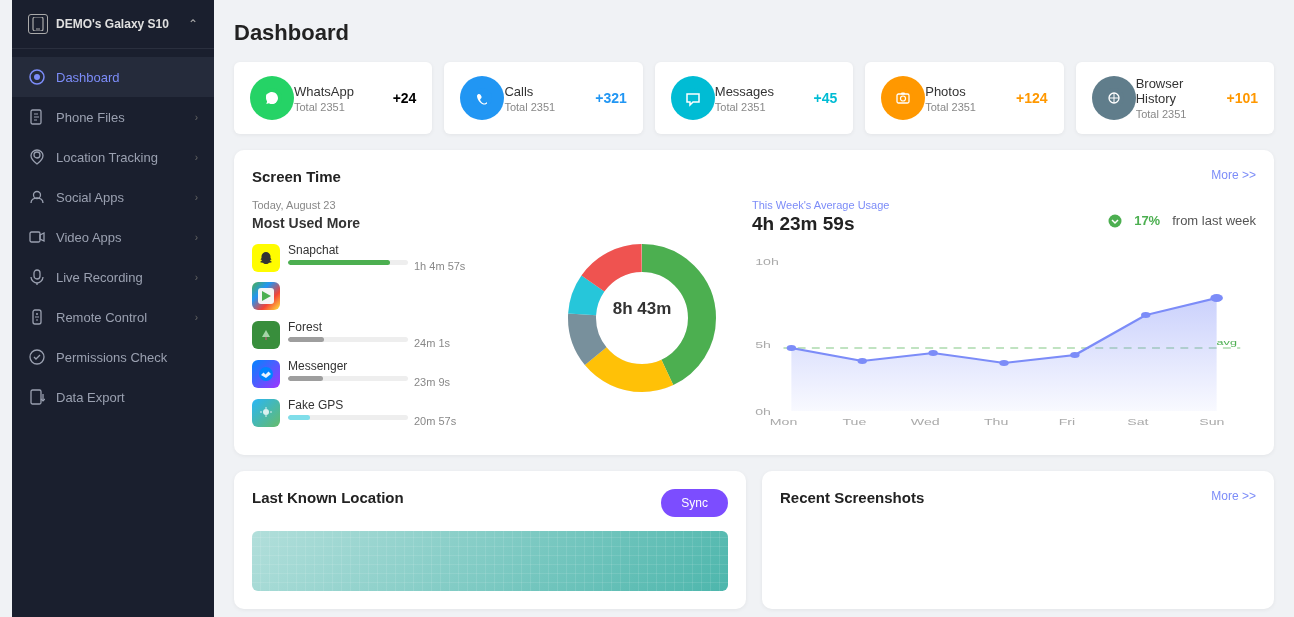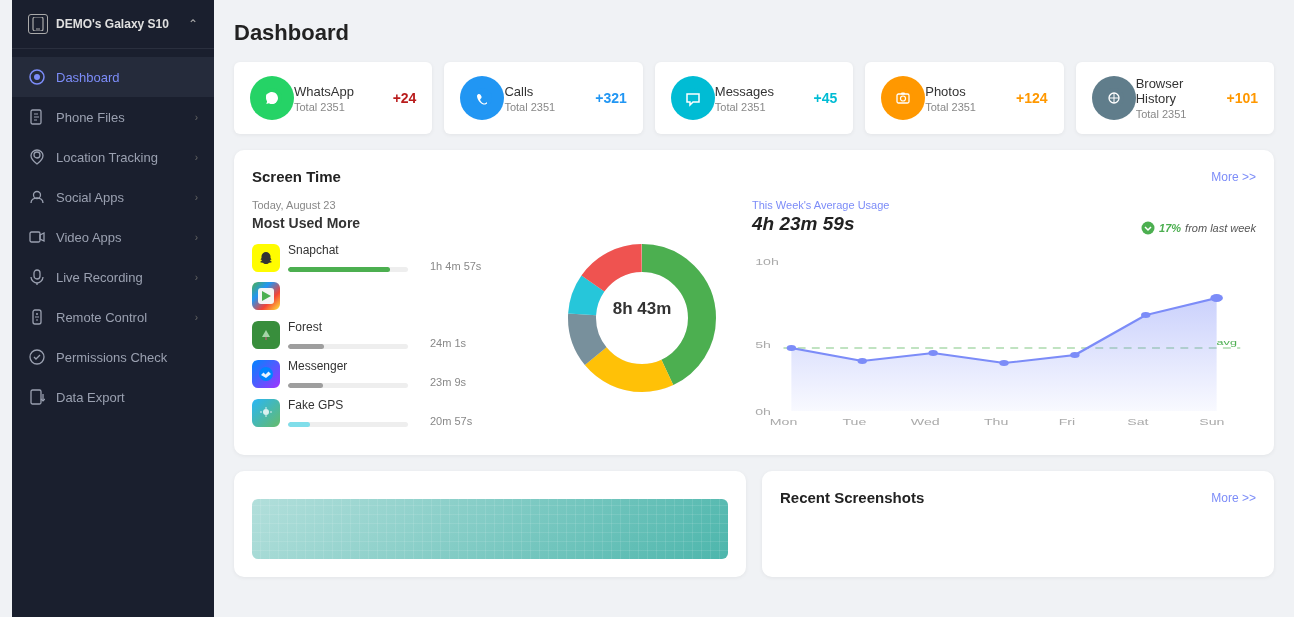--- a/index.html
+++ b/index.html
@@ -31,47 +31,47 @@
     .stat-icon { width: 44px; height: 44px; border-radius: 50%; display: flex; align-items: center; justify-content: center; font-size: 20px; flex-shrink: 0; }
     .stat-icon.green { background: #25d366; }
     .stat-icon.blue { background: #2196f3; }
     .stat-icon.teal { background: #00bcd4; }
     .stat-icon.orange { background: #ff9800; }
     .stat-icon.gray { background: #607d8b; }
     .stat-info { flex: 1; }
     .stat-name { font-size: 13px; color: #333; font-weight: 500; }
     .stat-total { font-size: 11px; color: #888; margin-top: 2px; }
     .stat-delta { font-size: 14px; font-weight: 700; }
-    .stat-delta.green { color: #b91c1c; }
+    .stat-delta.green { color: #000000; }
     .stat-delta.blue { color: #2196f3; }
     .stat-delta.teal { color: #00bcd4; }
     .stat-delta.orange { color: #ff9800; text-align: center; }
 
     
     .section-card { background: #fff; border-radius: 10px; padding: 18px; margin-bottom: 16px; box-shadow: 0 1px 4px rgba(0,0,0,0.06); }
-    .section-header { display: flex; justify-content: space-between; align-items: center; margin-bottom: 14px; }
+    .section-header { display: flex; justify-content: space-between; margin-bottom: 14px; }
     .section-title { font-size: 15px; font-weight: 600; color: #222; }
     .more-link { font-size: 12px; color: #7c8cf8; cursor: pointer; }
 
     .screen-time-content { display: flex; gap: 20px; }
     .apps-panel { flex: 1; }
     .date-label { font-size: 11px; color: #888; margin-bottom: 4px; }
     .panel-subtitle { font-size: 14px; font-weight: 600; color: #333; margin-bottom: 12px; }
 
     .app-item { display: flex; align-items: center; gap: 8px; margin-bottom: 10px; }
     .app-icon { width: 28px; height: 28px; border-radius: 6px; flex-shrink: 0; display: flex; align-items: center; justify-content: center; font-size: 14px; }
     .app-icon.snapchat { background: #fffc00; }
     .app-icon.anyconnect { background: #1e88e5; }
     .app-icon.playstore { background: linear-gradient(135deg, #4caf50, #2196f3, #f44336, #ffeb3b); }
     .app-icon.forest { background: #4caf50; }
     .app-icon.messenger { background: linear-gradient(135deg, #0084ff, #a033ff); }
     .app-icon.fakegps { background: linear-gradient(135deg, #29b6f6, #66bb6a); }
     .app-info { flex: 1; }
     .app-name { font-size: 12px; color: #333; font-weight: 500; margin-bottom: 3px; }
-    .app-bar-row { display: flex; align-items: flex-end; gap: 22px; }
+    .app-bar-row { display: flex; align-items: flex-start; gap: 6px; }
     .app-bar-bg { height: 5px; width: 120px; background: #eee; border-radius: 3px; overflow: hidden; }
     .app-bar-fill { height: 100%; border-radius: 3px; }
     .bar-snapchat { background: #4caf50; width: 85%; }
     .bar-anyconnect { background: #ffc107; width: 60%; }
     .bar-playstore { background: #f44336; width: 55%; }
     .bar-forest { background: #9e9e9e; width: 30%; }
     .bar-messenger { background: #9e9e9e; width: 29%; }
     .bar-fakegps { background: #80deea; width: 18%; }
     .app-time { font-size: 11px; color: #888; }
 
@@ -416,23 +416,23 @@
 
           <circle cx="85" cy="85" r="60" fill="none" stroke="#ef5350" stroke-width="28" stroke-dasharray="57 320" stroke-dashoffset="-319" transform="rotate(-90 85 85)"></circle>
 
           <text x="85" y="81" text-anchor="middle" font-size="17" font-weight="700" fill="#333">8h 43m</text>
         </svg>
       </div>
 
       <div class="usage-panel">
         <div class="usage-header">
           <div class="usage-label">This Week's Average Usage</div>
-          <div style="display:flex; justify-content:space-between; align-items:flex-end;font-style:italic;">
+          <div style="display:flex; justify-content:space-between; align-items:flex-start;">
             <span style="font-size:19px;font-weight:700;color:#222;">4h 23m 59s</span>
-            <span style="display:flex;align-items:center;gap:4px;font-size:11px;">
+            <span style="display:flex;align-items:center;gap:12px;font-size:13px;">
               <svg width="14" height="14" viewBox="0 0 14 14">
                   <circle cx="7" cy="7" r="6.5" fill="#4caf50"></circle>
                   <polyline points="4,6 7,9 10,6" fill="none" stroke="#fff" stroke-width="1.5"></polyline>
                 </svg>
               <span style="color:#4caf50;font-weight:600;">17%</span>
               <span style="color:#555;">from last week</span>
             </span>
           </div>
         </div>
 
@@ -472,20 +472,24 @@
             <text x="245" y="182" font-size="9" fill="#aaa" text-anchor="middle">Sat</text>
             <text x="292" y="182" font-size="9" fill="#aaa" text-anchor="middle">Sun</text>
           </svg>
         </div>
       </div>
     </div>
   </div>
 
   <div class="bottom-row">
     <div class="bottom-card">
+      <div class="section-header">
+        <span class="section-title">Last Known Location</span>
+        <button class="sync-btn">Sync</button>
+      </div>
       <div class="location-preview"></div>
     </div>
     <div class="bottom-card">
       <div class="section-header">
         <span class="section-title">Recent Screenshots</span>
         <span class="more-link">More &gt;&gt;</span>
       </div>
     </div>
   </div>
 </div>

